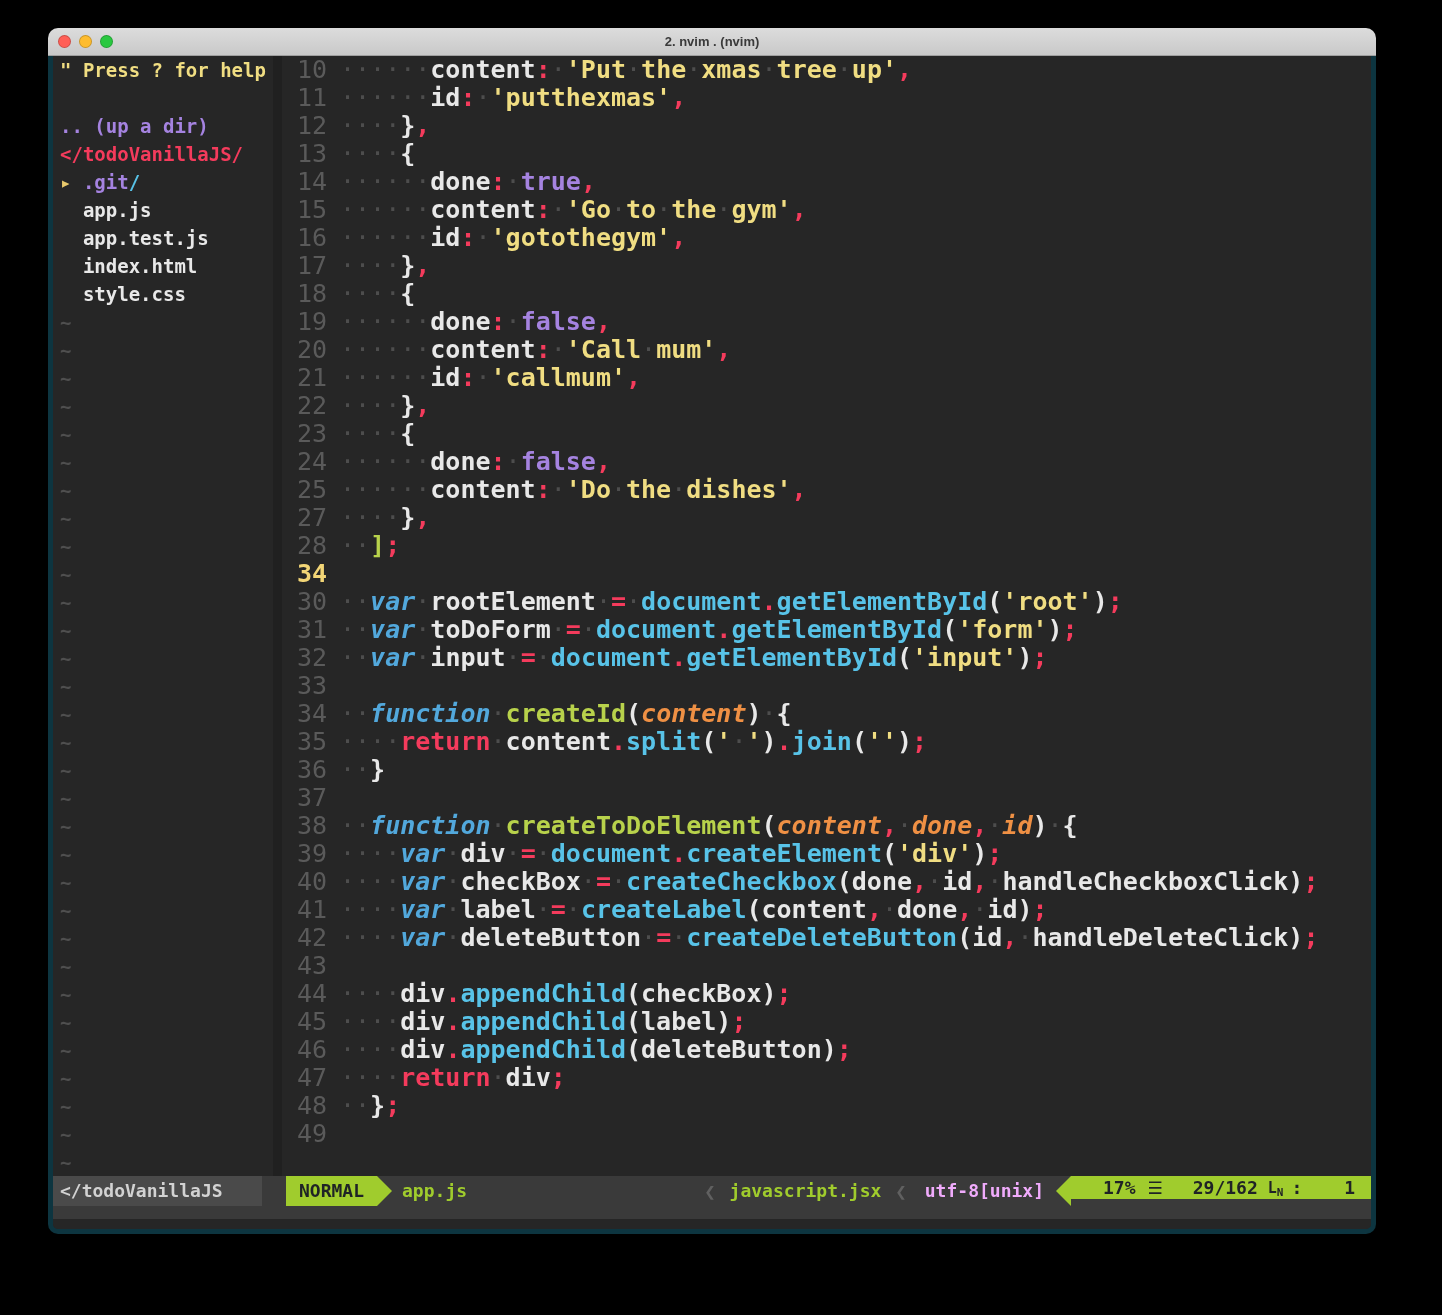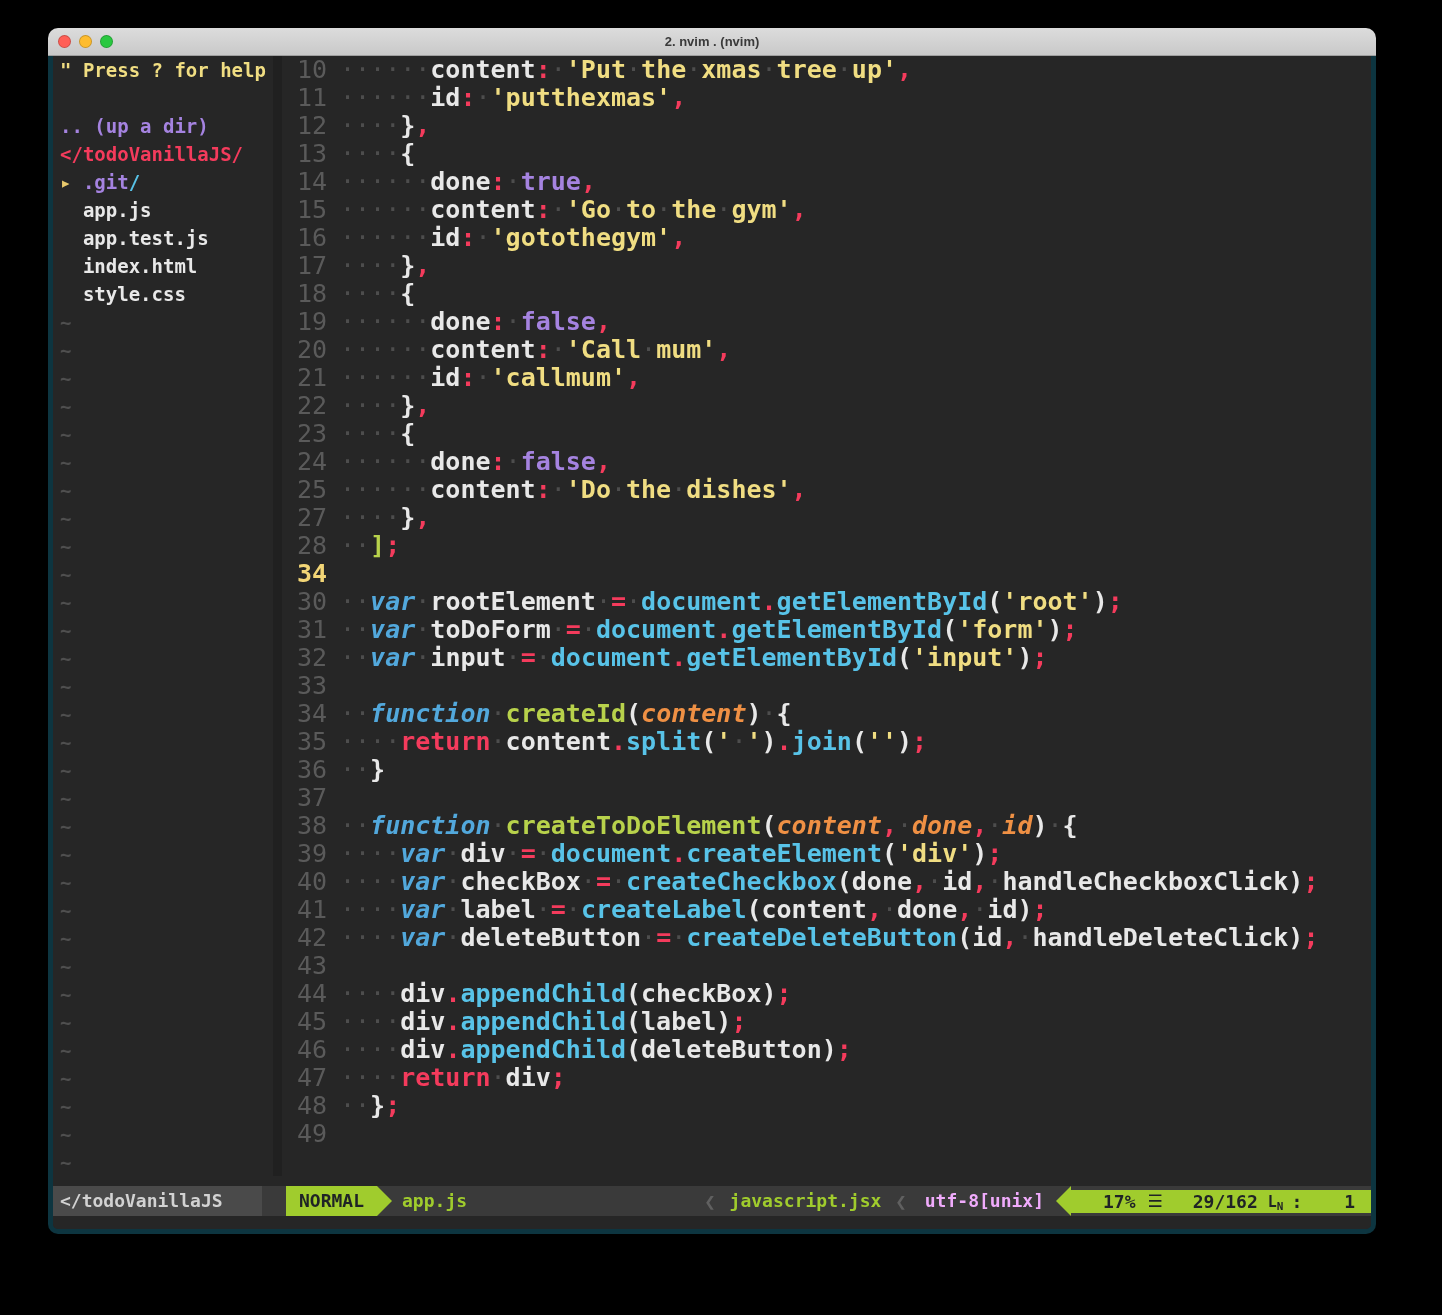--- a/index.html
+++ b/index.html
@@ -71,22 +71,22 @@
   .tok.punct{color:var(--punct-red);}
   .tok.str{color:var(--string-yellow);}
   .tok.kw{color:var(--keyword-blue);font-style:italic;}
   .tok.call{color:var(--call-cyan);}
   .tok.fn{color:var(--function-green);}
   .tok.bool{color:var(--boolean-purple);}
   .tok.param{color:var(--param-orange);font-style:italic;}
   .ws{color:var(--whitespace-gray);font-weight:400;}
 
   
-  .statusline{height:30px;flex:none;display:flex;align-items:center;background:var(--status-gray);
-    font-size:18px;font-weight:600;margin-top:10px;}
+  .statusline{height:43px;flex:none;display:flex;align-items:flex-start;background:var(--status-gray);
+    font-size:18px;font-weight:600;}
   .st-tree{width:209px;flex:none;background:var(--status-gray-light);color:#d2d2d2;
     line-height:30px;padding-left:7px;white-space:pre;}
   .st-gap1{width:6px;flex:none;background:var(--term-bg);}
   .st-treeblock{width:10px;flex:none;background:var(--status-gray-light);}
   .st-gap2{width:8px;flex:none;background:var(--term-bg);}
   .st-mode{flex:none;background:var(--accent-green);color:#1f2326;font-weight:700;
     line-height:30px;padding:0 13px;}
   .arw-r{flex:none;width:0;height:0;border-top:15px solid transparent;border-bottom:15px solid transparent;
     border-left:15px solid var(--accent-green);}
   .arw-l{flex:none;width:0;height:0;border-top:15px solid transparent;border-bottom:15px solid transparent;

